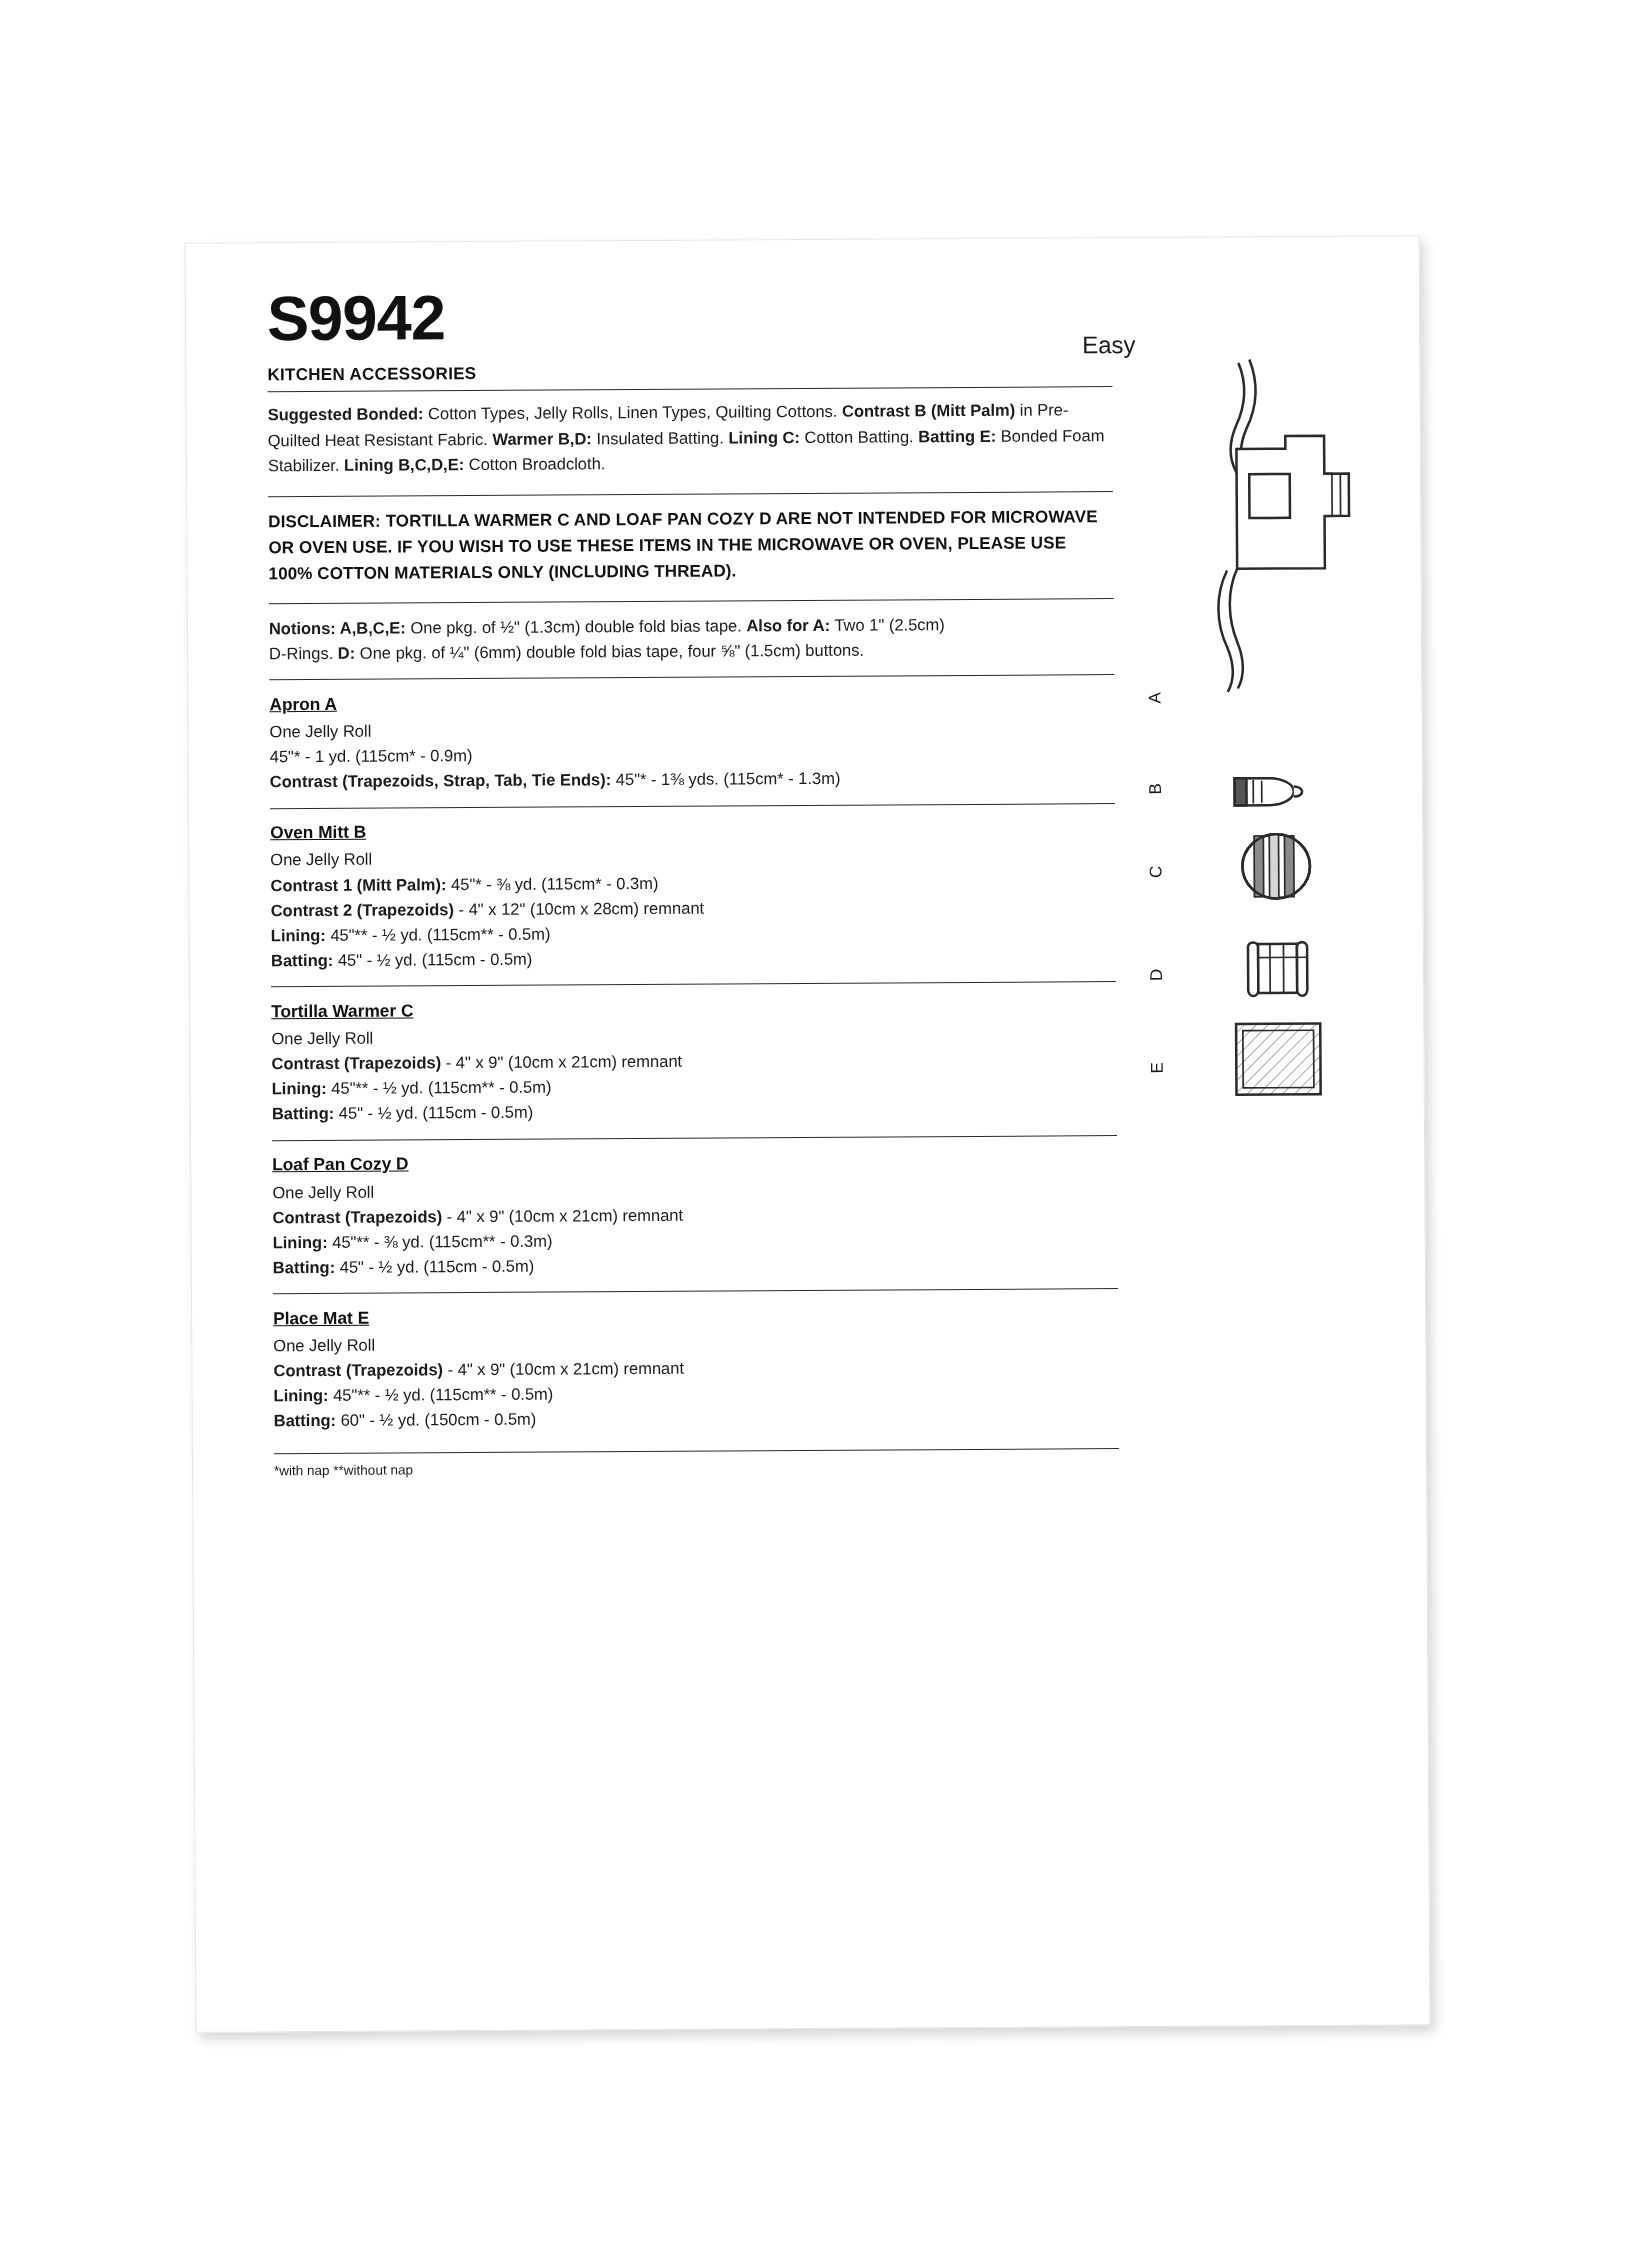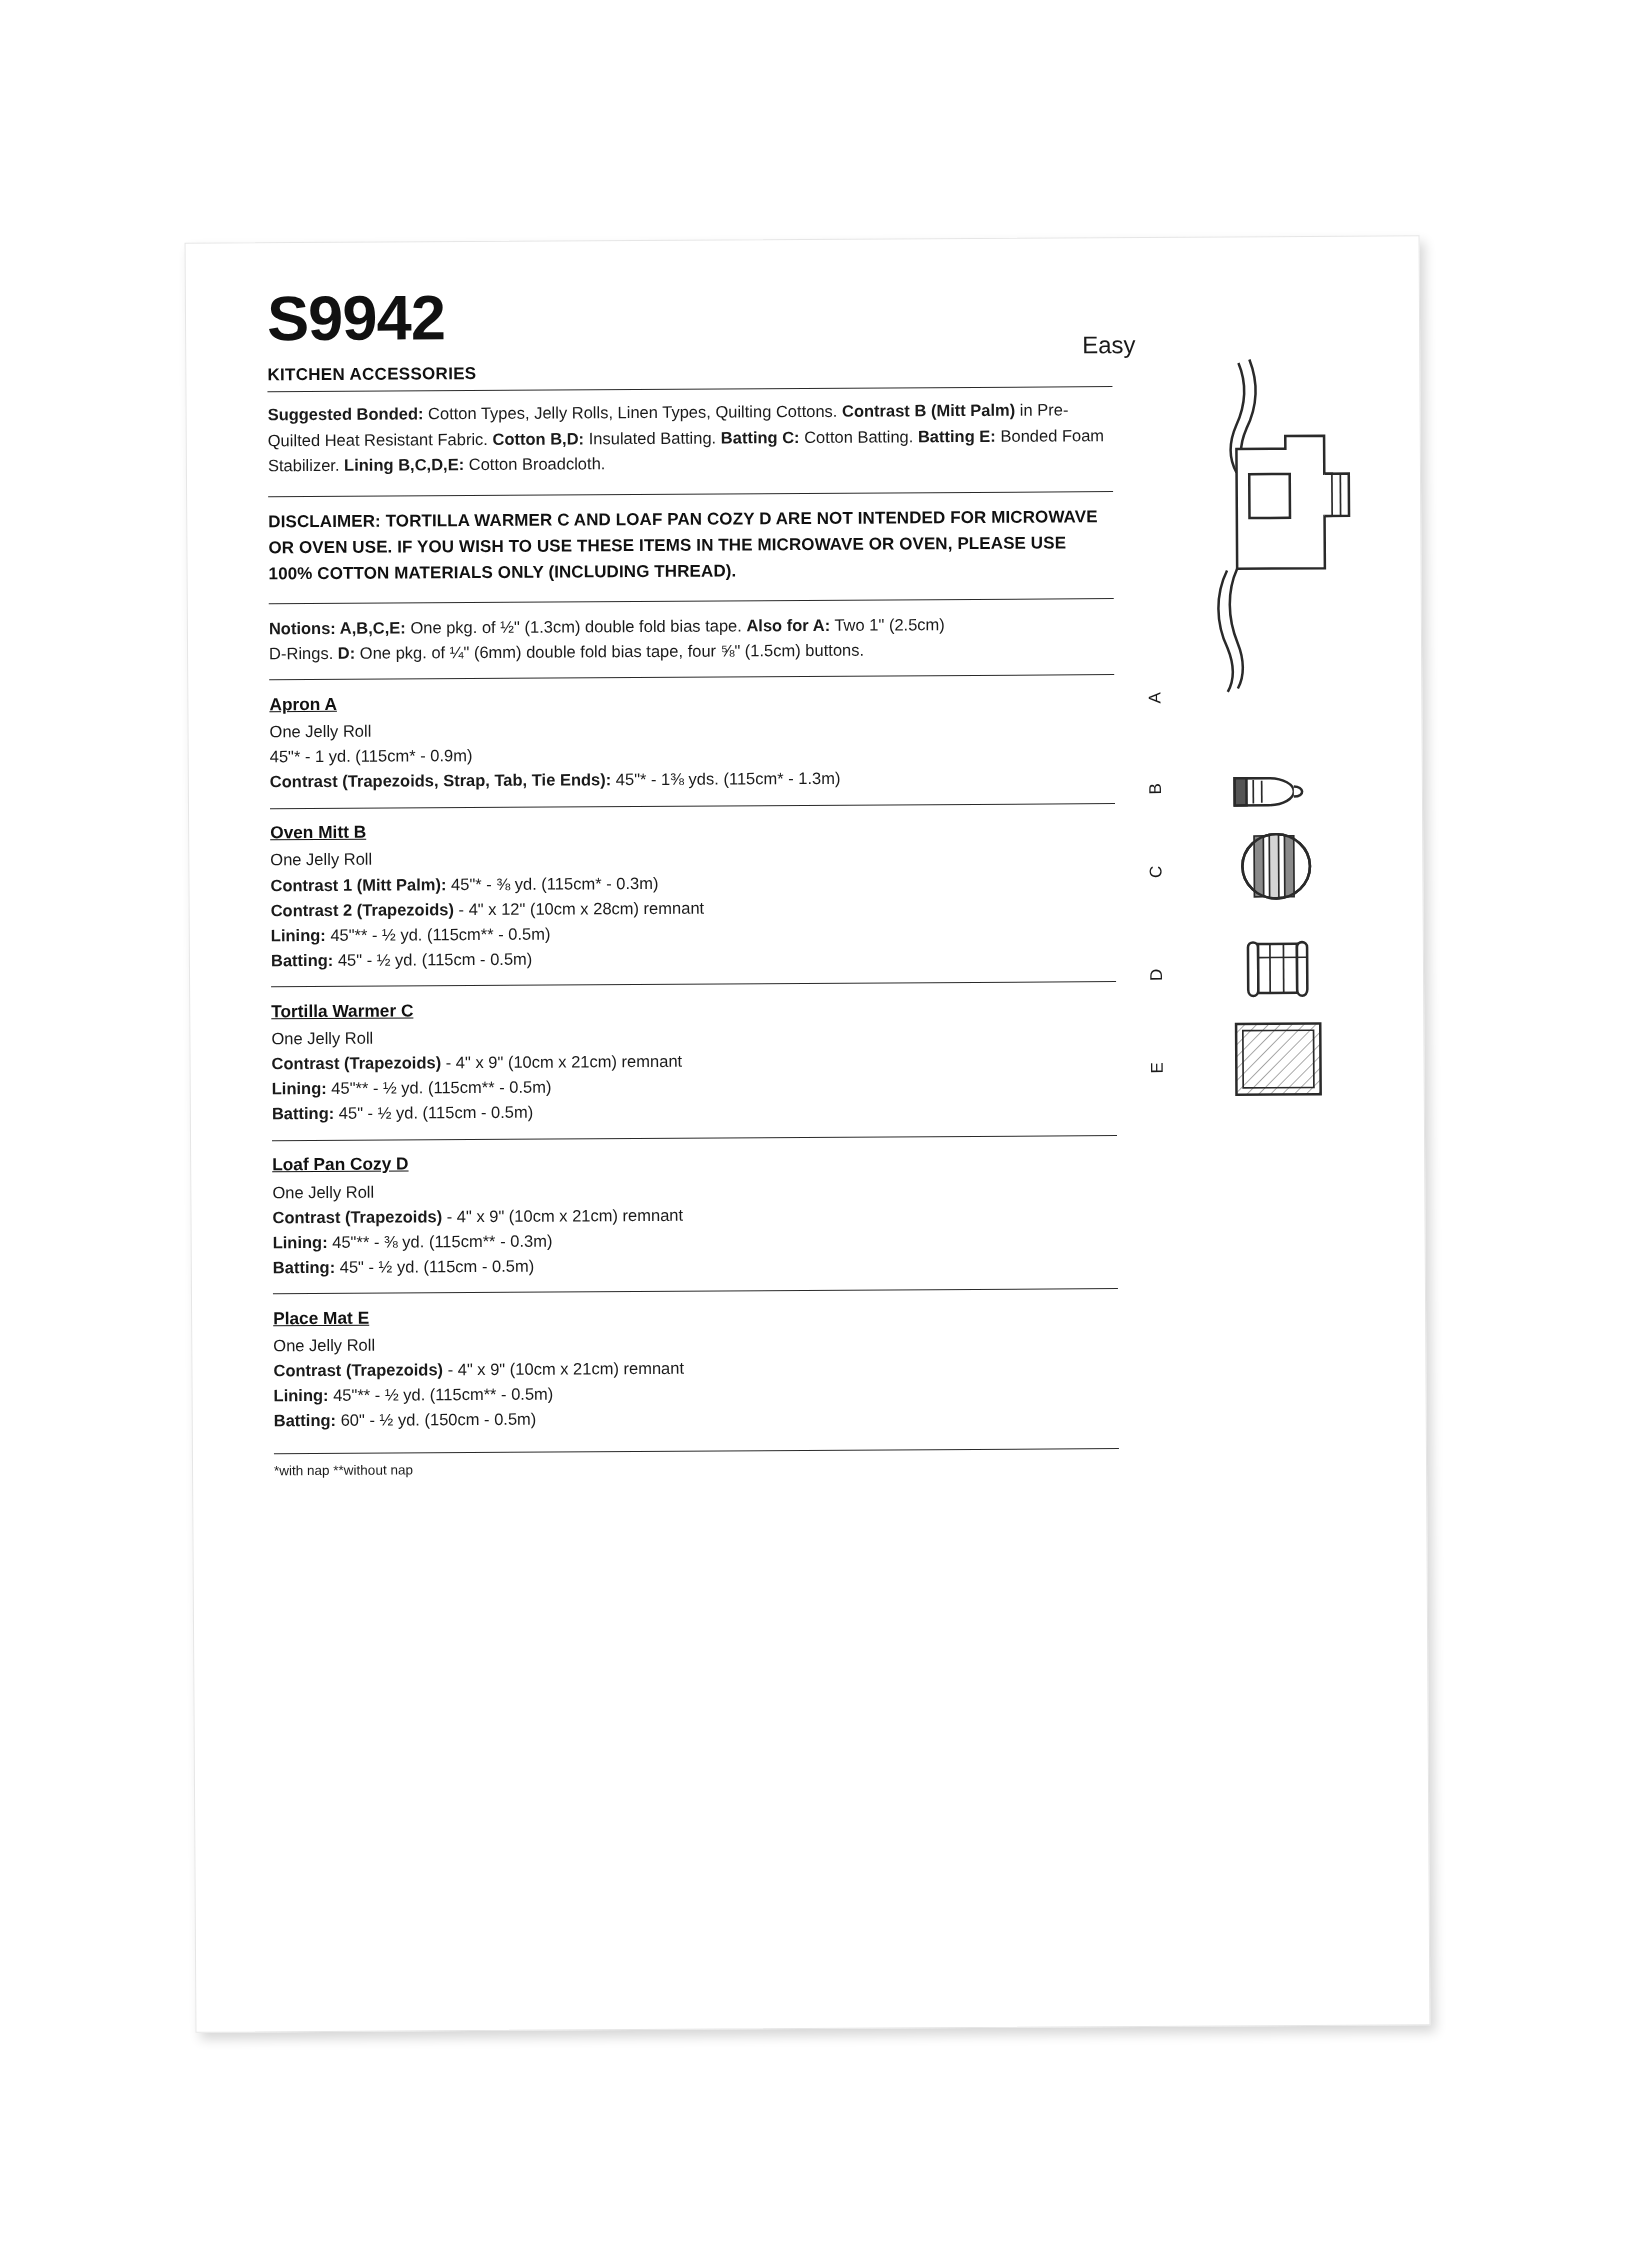--- a/index.html
+++ b/index.html
@@ -149,21 +149,21 @@
 <div class="page-wrap">
   <div class="sheet">
     <div class="inner">
 
       <div class="col-left">
         <div class="pattern-code">S9942</div>
 
         <div class="cat-title">KITCHEN ACCESSORIES</div>
 
         <div class="para">
-          <b>Suggested Bonded:</b><span> Cotton Types, Jelly Rolls, Linen Types, Quilting Cottons. </span><b>Contrast B (Mitt Palm)</b><span> in Pre-Quilted Heat Resistant Fabric. </span><b>Cotton B,D:</b><span> Insulated Batting. </span><b>Batting C:</b><span> Cotton Batting. </span><b>Batting E:</b><span> Bonded Foam Stabilizer. </span><b>Lining B,C,D,E:</b><span> Cotton Broadcloth.</span>
+          <b>Suggested Bonded:</b><span> Cotton Types, Jelly Rolls, Linen Types, Quilting Cottons. </span><b>Contrast B (Mitt Palm)</b><span> in Pre-Quilted Heat Resistant Fabric. </span><b>Warmer B,D:</b><span> Insulated Batting. </span><b>Lining C:</b><span> Cotton Batting. </span><b>Batting E:</b><span> Bonded Foam Stabilizer. </span><b>Lining B,C,D,E:</b><span> Cotton Broadcloth.</span>
         </div>
 
         <div class="disclaimer-box">
           <div class="disclaimer">
             <span class="u">DISCLAIMER</span><span>: TORTILLA WARMER C AND LOAF PAN COZY D ARE </span><span class="u">NOT</span><span> INTENDED FOR MICROWAVE</span><br>
             <span>OR OVEN USE. IF YOU WISH TO USE THESE ITEMS IN THE MICROWAVE OR OVEN, PLEASE USE</span><br>
             <span>100% COTTON MATERIALS </span><span class="u">ONLY</span><span> (INCLUDING THREAD).</span>
           </div>
         </div>
 

